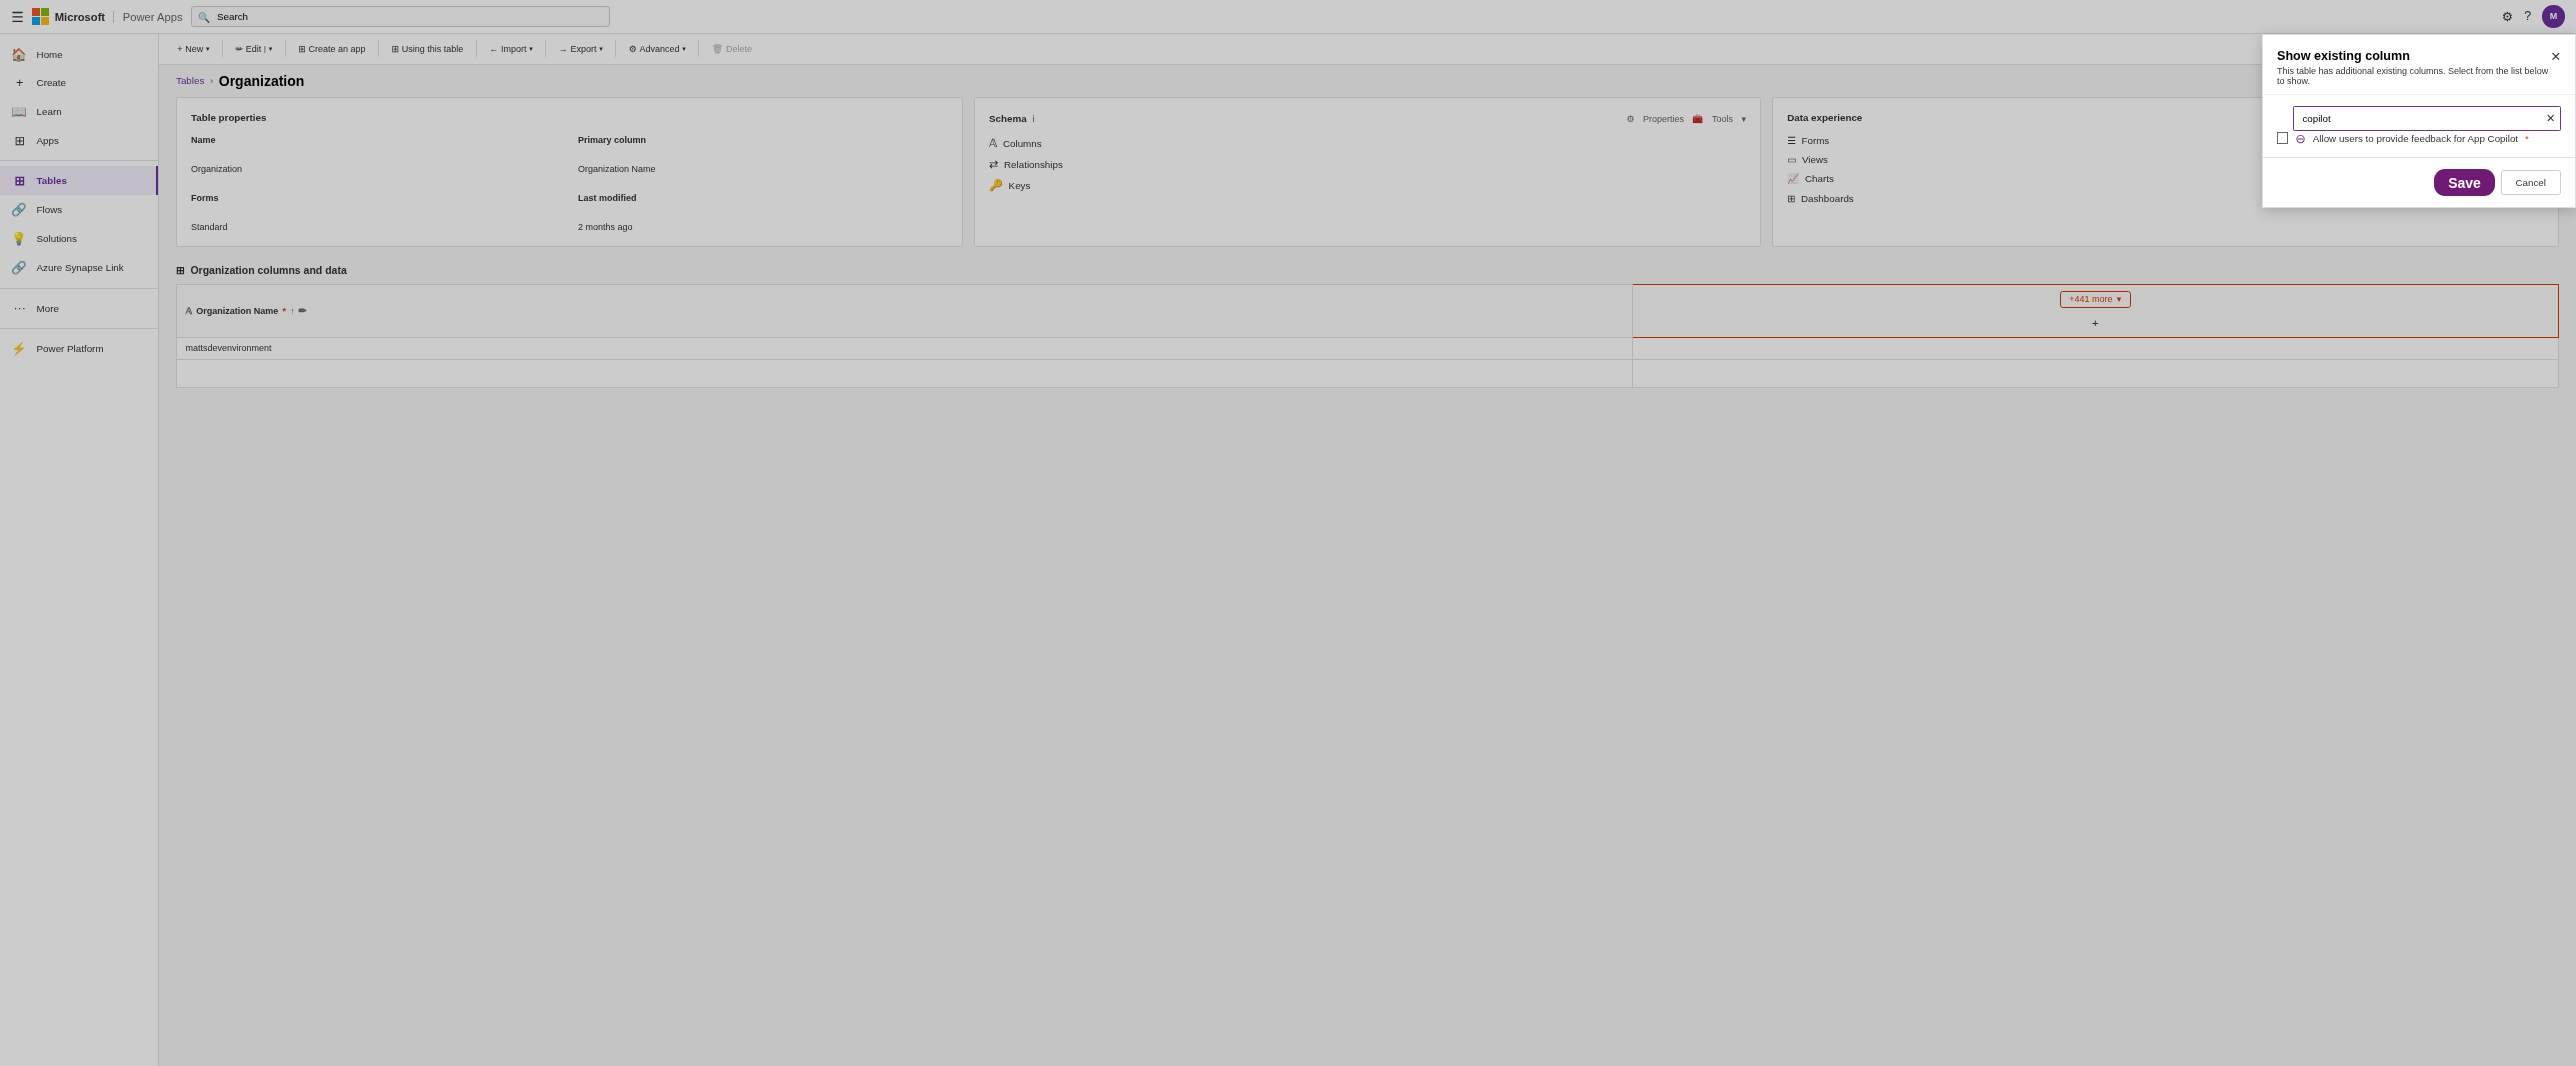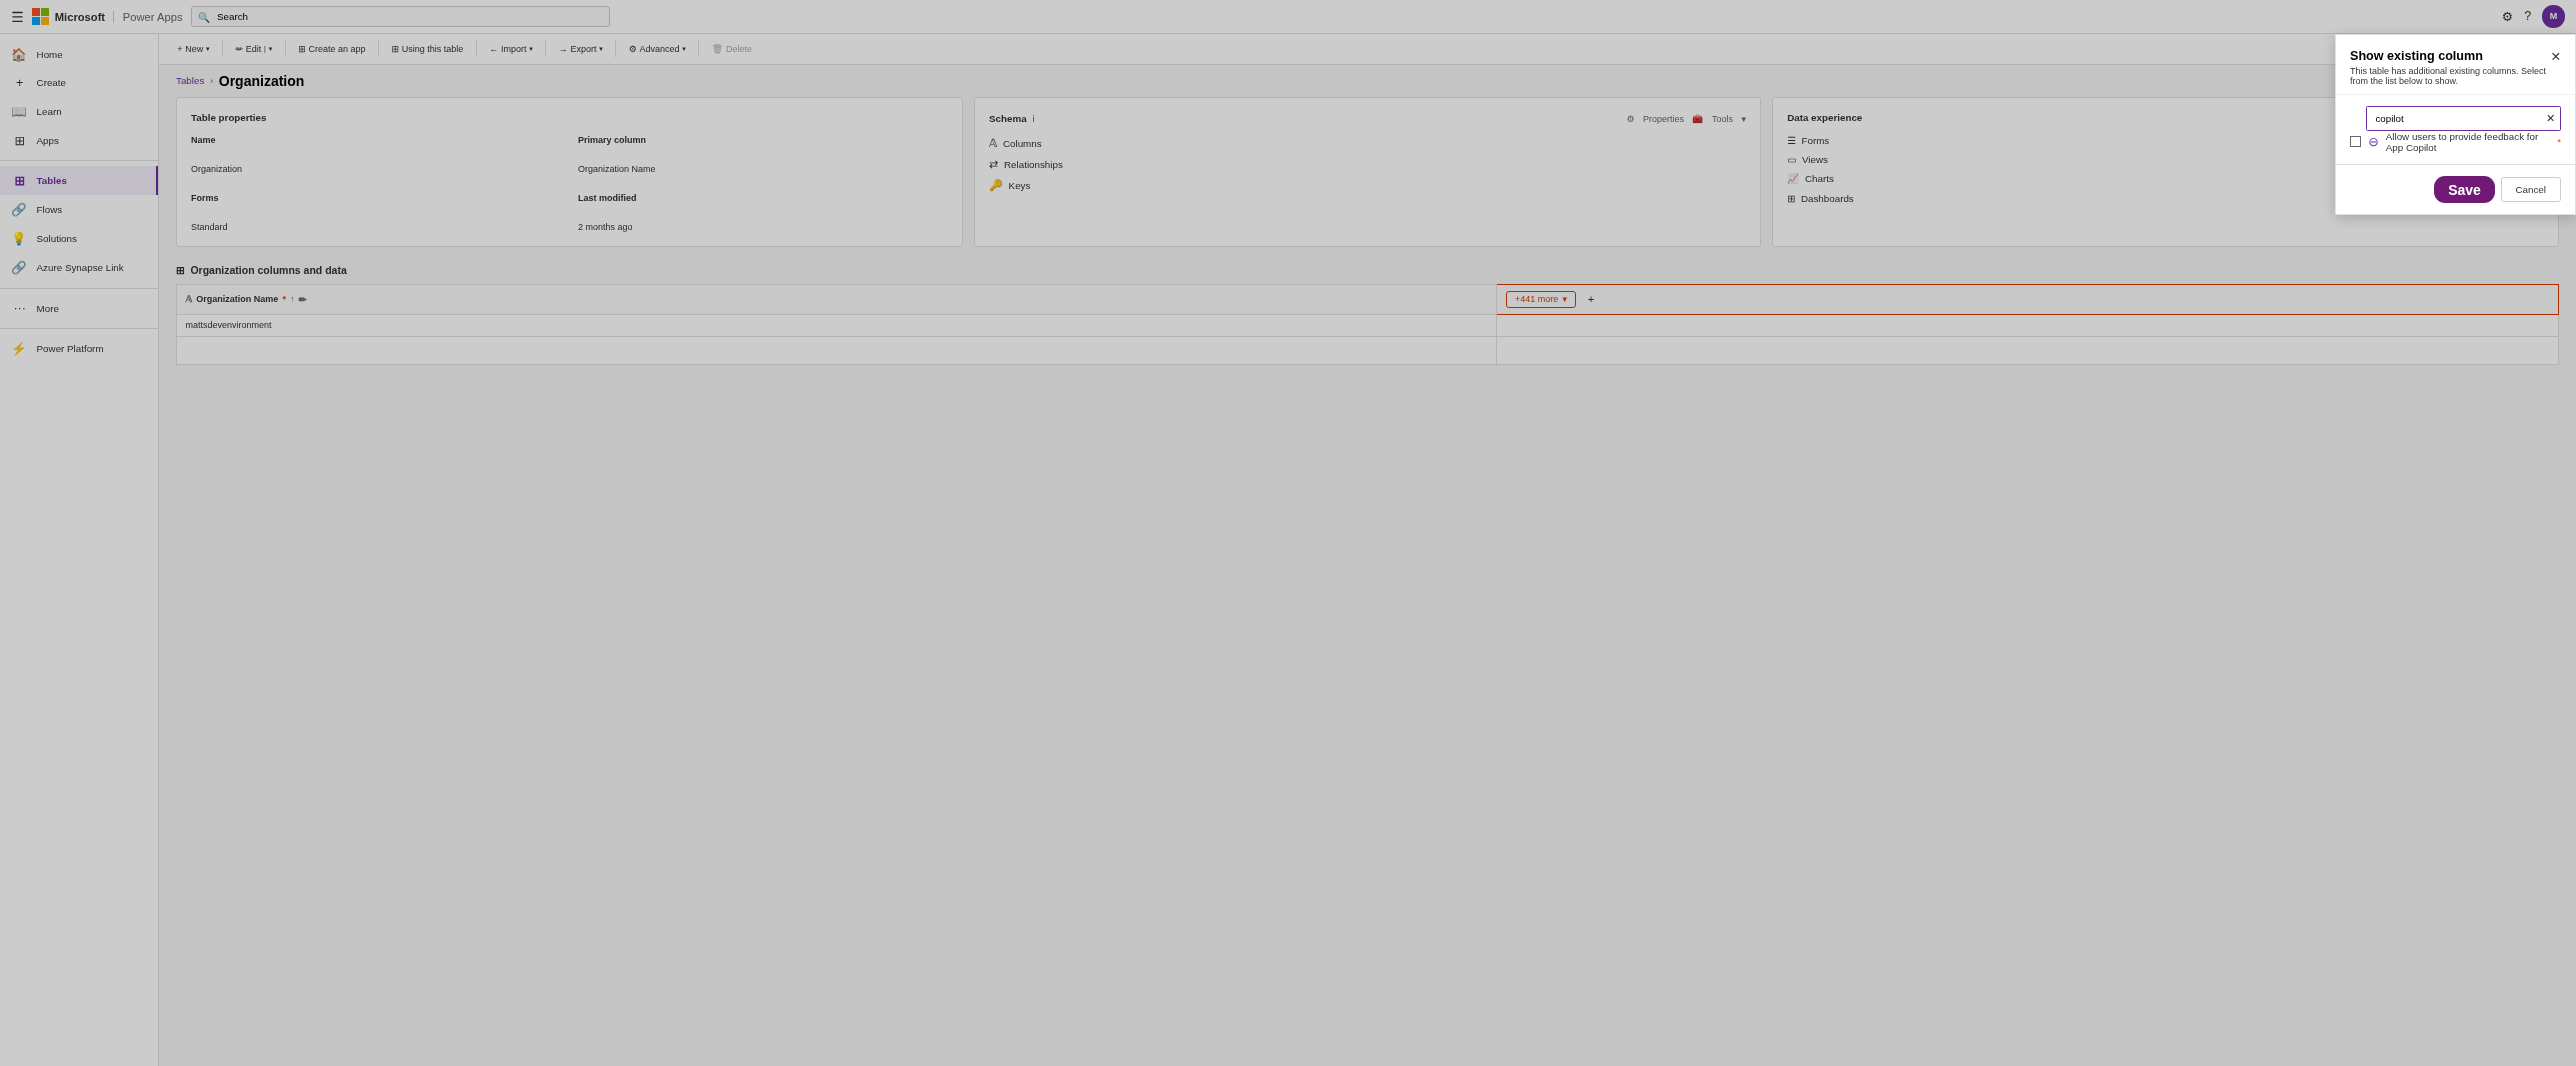--- a/index.html
+++ b/index.html
@@ -78,21 +78,21 @@
     .data-table th { background: #fafafa; border: 0.7px solid #e0e0e0; padding: 5.6px 8.4px; font-size: 9px; font-weight: 600; text-align: left; }
     .data-table td { border: 0.7px solid #e0e0e0; padding: 5.6px 8.4px; font-size: 9px; }
     .col-header { display: flex; align-items: center; gap: 4.2px; }
     .col-icon { color: #666; }
     .more-cols-btn { display: flex; align-items: center; gap: 4.2px; padding: 2.8px 8.4px; border: 0.7px solid #d83b01; border-radius: 2.8px; color: #d83b01; cursor: pointer; font-size: 9px; background: transparent; }
     .add-col-btn { border: none; background: none; cursor: pointer; font-size: 11.2px; color: #333; padding: 2.8px 5.6px; }
     .th-more { border: 1.4px solid #d83b01 !important; }
 
     
     .modal-overlay { position: fixed; top: 0; left: 0; right: 0; bottom: 0; background: rgba(0,0,0,0.2); z-index: 100; display: flex; align-items: flex-start; justify-content: flex-end; }
-    .modal { background: #fff; border: 0.7px solid #e0e0e0; box-shadow: 0 2.8px 14px rgba(0,0,0,0.2); width: 241px; margin-top: 34px; margin-right: 0; display: flex; flex-direction: column; }
+    .modal { background: #fff; border: 0.7px solid #e0e0e0; box-shadow: 0 2.8px 14px rgba(0,0,0,0.2); width: 314px; margin-top: 34px; margin-right: 0; display: flex; flex-direction: column; }
     .modal-header { display: flex; align-items: flex-start; justify-content: space-between; padding: 14px 14px 8.4px; border-bottom: 0.7px solid #f0f0f0; }
     .modal-title { font-size: 12.6px; font-weight: 600; color: #000; }
     .modal-subtitle { font-size: 9px; color: #333; margin-top: 2.8px; }
     .modal-close { border: none; background: none; cursor: pointer; font-size: 12.6px; color: #333; }
     .modal-body { padding: 11.2px 14px; flex: 1; }
     .modal-search { position: relative; margin-bottom: 0; padding-left: 16px; }
     .modal-search input { width: 100%; padding: 5.6px 22.4px 5.6px 8.4px; border: 1.4px solid #6b2fa0; border-radius: 1.4px; font-size: 9.8px; outline: none; }
     .modal-search-clear { position: absolute; right: 5.6px; top: 50%; transform: translateY(-50%); border: none; background: none; cursor: pointer; color: #333; font-size: 11.2px; }
     .modal-list { display: flex; flex-direction: column; gap: 5.6px; }
     .modal-list-item { display: flex; align-items: center; gap: 7px; font-size: 9.8px; }
@@ -320,21 +320,21 @@
             <th>
               <div class="col-header">
                 <span class="col-icon" style="font-family:serif;">𝔸</span>
                 <span>Organization Name</span>
                 <span style="color:#d83b01;">*</span>
                 <span style="font-size:8.4px;color:#666;">↑</span>
                 <span style="font-size:9.8px;color:#666;cursor:pointer;">✏</span>
               </div>
             </th>
             <th class="th-more">
-              <div style="display:flex;align-items:center;gap:5.6px;">
+              <div style="display:flex;align-items:center;gap:5.6px;flex-direction:column;">
                 <button class="more-cols-btn">
                   <span>+441 more</span>
                   <span>▾</span>
                 </button>
                 <button class="add-col-btn">+</button>
               </div>
             </th>
           </tr>
         </thead>
         <tbody>

